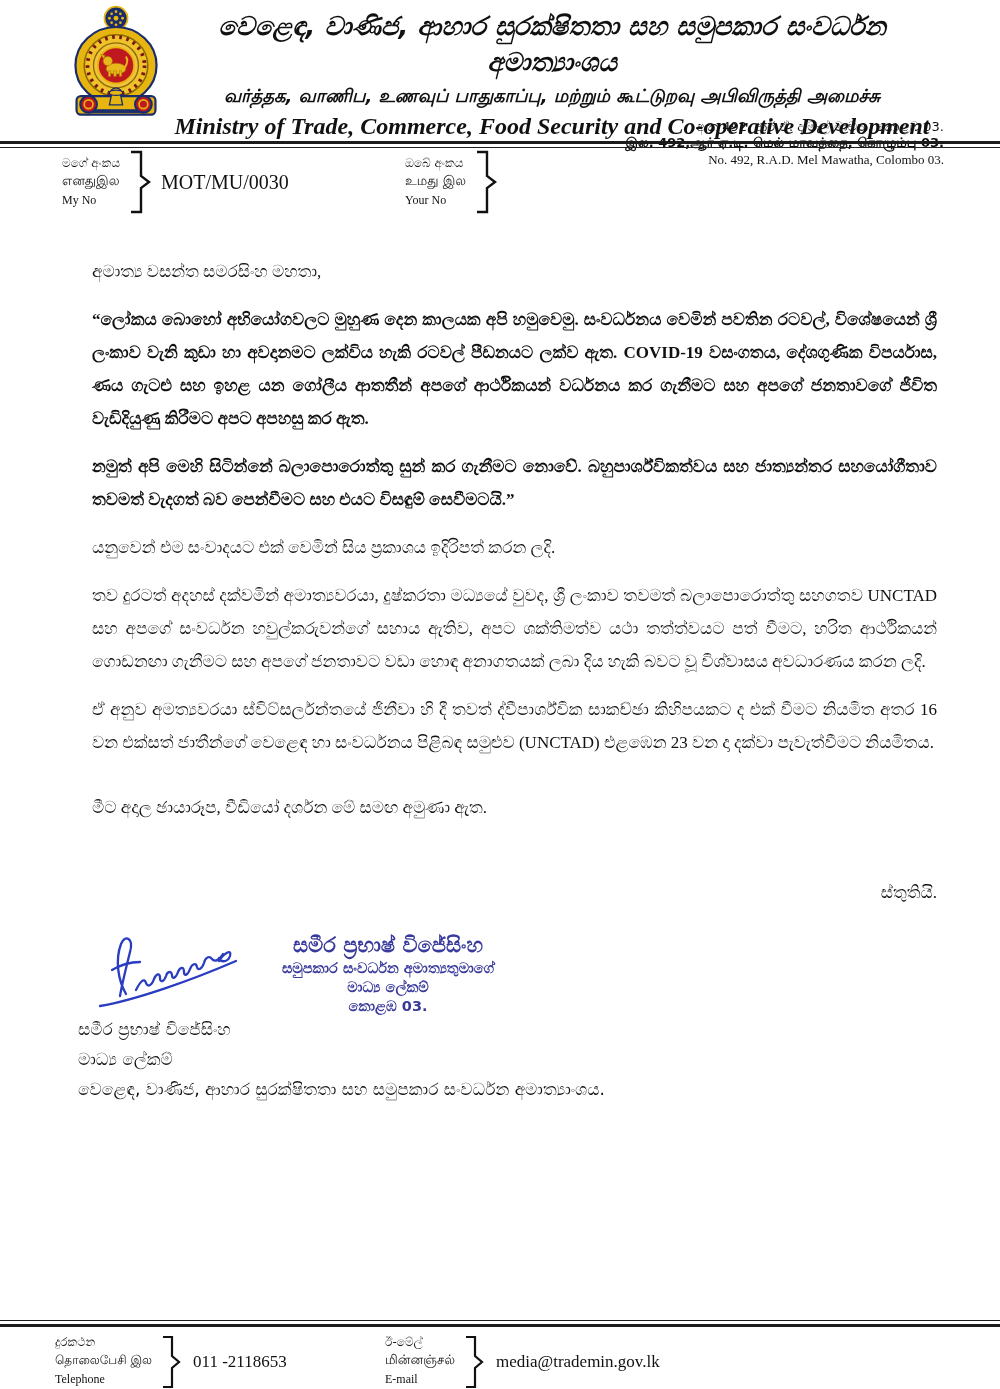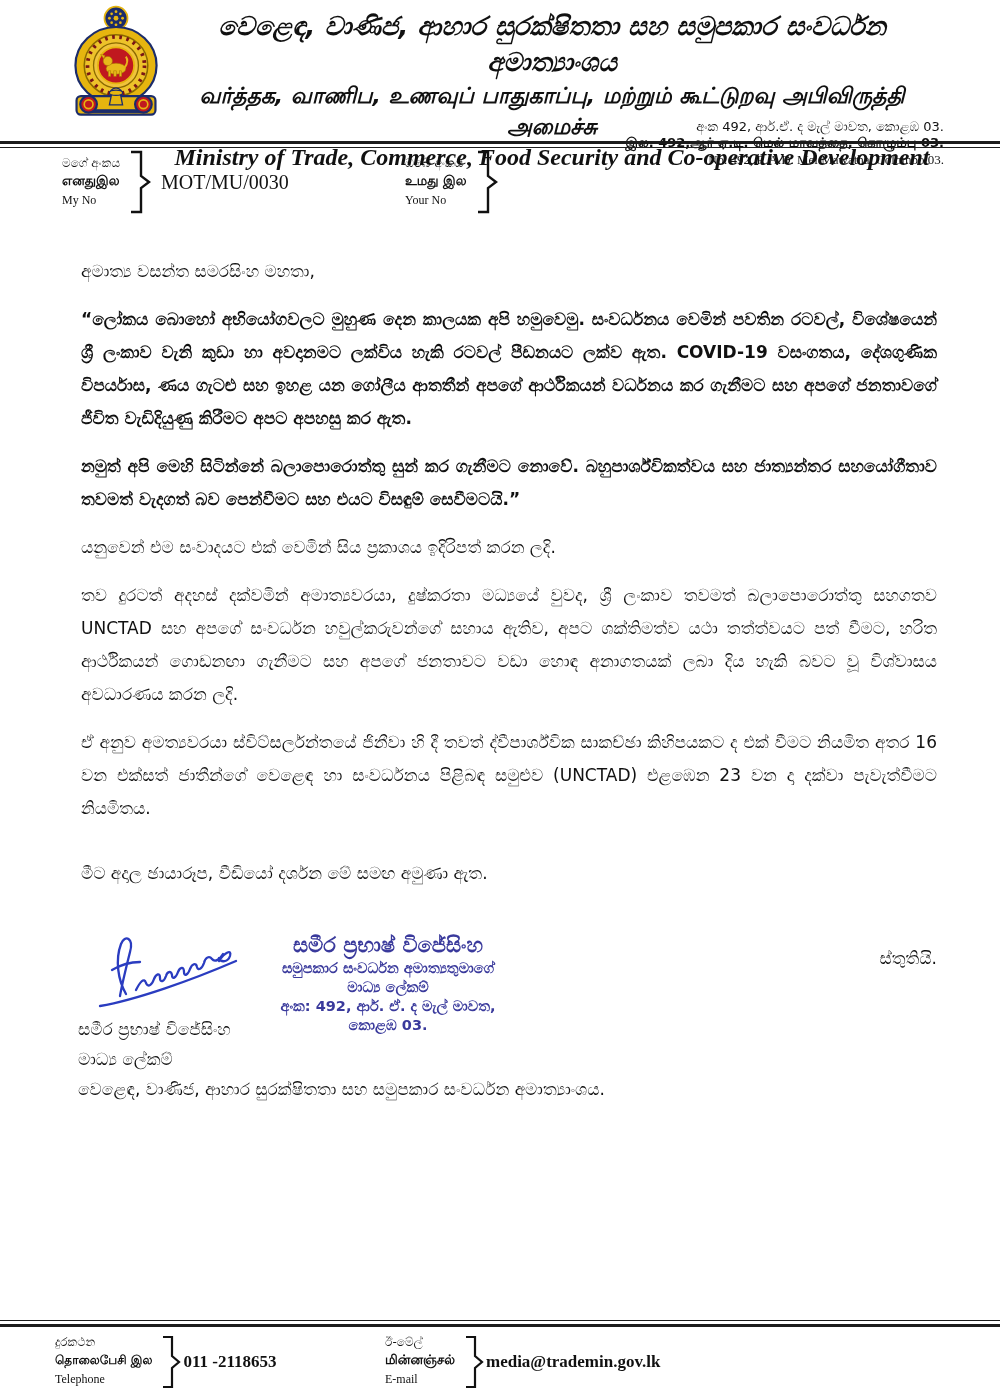--- a/index.html
+++ b/index.html
@@ -9,56 +9,56 @@
     background:#ffffff;
     margin:0 auto;
     font-family:"DejaVu Sans", sans-serif;
     color:#111;
     overflow:hidden;
   }
   
   .emblem{position:absolute;left:66px;top:4px;width:100px;height:114px;}
   .titles{position:absolute;left:172px;top:8px;width:760px;text-align:center;font-style:italic;}
   .title-si{font-size:26px;font-weight:bold;line-height:36px;}
-  .title-ta{font-size:22px;font-weight:bold;line-height:31px;}
+  .title-ta{font-size:18px;font-weight:bold;line-height:31px;}
   .title-en{font-size:24px;font-weight:bold;line-height:31px;font-family:"Liberation Serif", serif;}
   .addr-row{position:absolute;left:24px;top:119px;width:920px;display:flex;justify-content:space-between;align-items:flex-end;flex-direction:column;}
   .addr-si{font-size:13px;}
   .addr-ta{font-size:13px;font-weight:bold;}
   .addr-en{font-size:13px;font-family:"Liberation Serif", serif;}
   .rule-top{position:absolute;left:0;top:141px;width:1000px;height:3px;border-top:3px solid #1c1c1c;border-bottom:1px solid #1c1c1c;}
   
   .ref-group{position:absolute;display:flex;align-items:center;}
   .lbl-stack{display:flex;flex-direction:column;}
   .lbl-si{font-size:12px;line-height:17px;}
-  .lbl-ta{font-size:13px;line-height:18px;font-weight:bold;}
+  .lbl-ta{font-size:13px;line-height:18px;font-weight:normal;}
   .lbl-en{font-size:12px;line-height:20px;font-family:"Liberation Serif", serif;}
   .bracket{margin-left:9px;flex:none;}
   .ref-value{margin-left:10px;font-size:20px;font-family:"Liberation Serif", serif;white-space:nowrap;}
   #ref-myno{left:62px;top:150px;}
   #ref-yourno{left:405px;top:150px;}
   #ref-date{left:772px;top:150px;}
   
   .letter-body{position:absolute;left:80px;top:255px;width:857px;font-size:17px;line-height:33px;text-align:justify;}
-  .letter-body p{margin:0 0 15px 1px;}
+  .letter-body p{margin:0 0 15px 12px;font-family:Liberation Serif, serif;}
   .salutation{text-align:left;}
   .p-bold{font-weight:bold;}
   .closing{margin-top:52px !important;text-align:right;}
   
   .sig-area{position:absolute;left:78px;top:928px;width:640px;height:210px;}
   .sig-scribble{position:absolute;left:14px;top:2px;}
   .stamp{position:absolute;left:150px;top:4px;width:320px;text-align:center;font-weight:bold;}
   .stamp-name{font-size:21px;line-height:27px;}
   .stamp-line{font-size:14.5px;line-height:19px;}
   .typed{position:absolute;left:0;top:86px;width:620px;font-size:17px;line-height:30px;text-align:left;}
   
   .rule-bottom{position:absolute;left:0;top:1320px;width:1000px;height:3px;border-top:1px solid #1c1c1c;border-bottom:3px solid #1c1c1c;}
   #ft-tel{left:55px;top:1334px;}
   #ft-email{left:385px;top:1334px;}
-  .ft-value{margin-left:2px;font-size:17px;font-family:"Liberation Serif", serif;white-space:nowrap;font-weight:bold;}
+  .ft-value{margin-left:12px;font-size:17px;font-family:"Liberation Serif", serif;white-space:nowrap;}
 </style>
 </head>
 <body>
 
 <div class="page">
 
   <svg class="emblem" viewBox="0 0 90 104">
 
     <rect x="42" y="20" width="6" height="10" fill="#e6b50f" stroke="#1b2c6b" stroke-width="1"></rect>
     <circle cx="45" cy="13" r="10.5" fill="#1b2c6b" stroke="#e6b50f" stroke-width="1.6"></circle>
@@ -160,21 +160,20 @@
         <path d="M20,40 C30,34 40,32 48,32"></path>
         <path d="M44,60 C48,52 52,47 54,53 C56,58 60,55 62,49 C64,44 68,42 68,48 C68,53 72,52 74,46 C75,42 79,40 80,45 C80,50 84,48 86,42 C88,37 92,36 92,42 C92,47 96,45 98,39 C100,34 104,32 105,37 C106,41 110,39 112,33 C113,28 117,25 120,29 C123,33 128,29 131,24"></path>
         <path d="M127,31 C133,22 140,19 138,26 C136,32 129,33 127,28"></path>
         <path d="M8,76 C44,70 100,50 144,31"></path>
       </g>
     </svg>
     <div class="stamp" style="color:#3a3a9c;">
       <div class="stamp-name">සමීර ප්‍රභාෂ් විජේසිංහ</div>
       <div class="stamp-line">සමුපකාර සංවර්ධන අමාත්‍යතුමාගේ</div>
       <div class="stamp-line">මාධ්‍ය ලේකම්</div>
-      <div class="stamp-line">අංක: 492, ආර්. ඒ. ද මැල් මාවත,</div>
       <div class="stamp-line">කොළඹ 03.</div>
     </div>
     <div class="typed">
       <div>සමීර ප්‍රභාෂ් විජේසිංහ</div>
       <div>මාධ්‍ය ලේකම්</div>
       <div>වෙළෙඳ, වාණිජ, ආහාර සුරක්ෂිතතා සහ සමුපකාර සංවර්ධන අමාත්‍යාංශය.</div>
     </div>
   </div>
 
   <div class="rule-bottom"></div>

